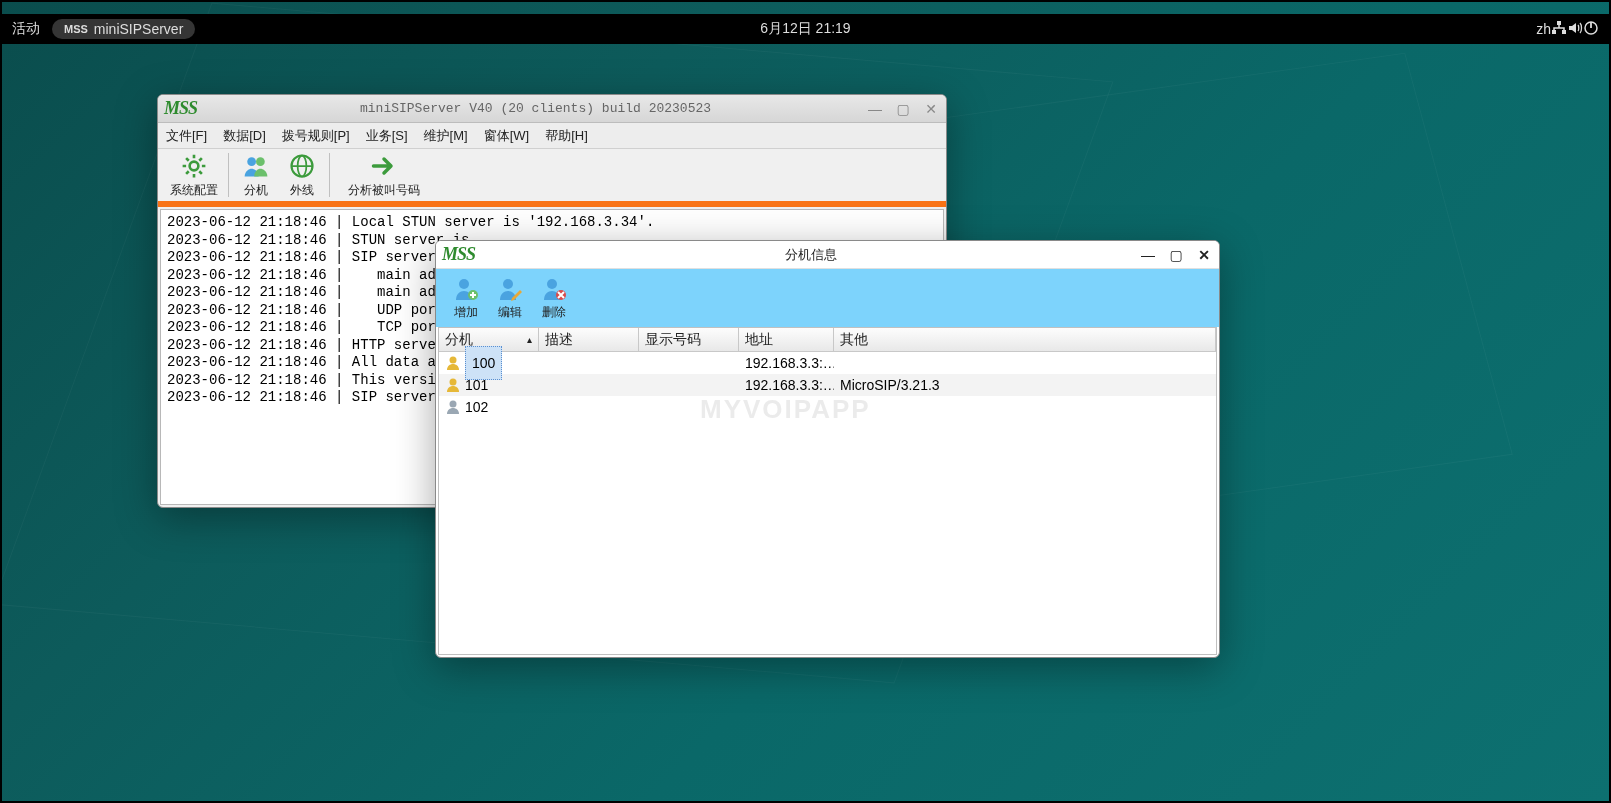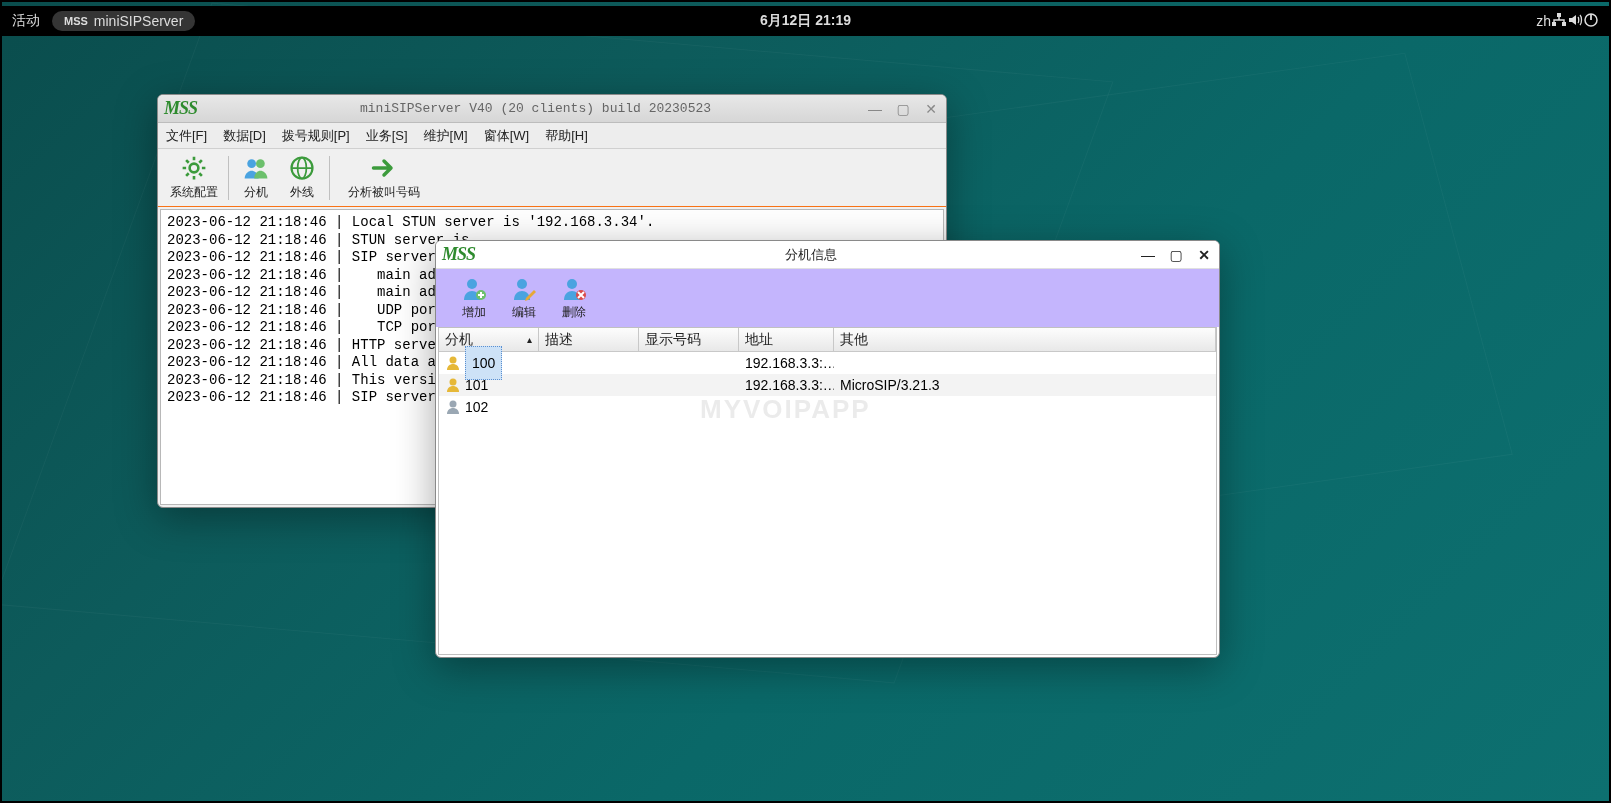--- a/index.html
+++ b/index.html
@@ -13,28 +13,28 @@
   border: 2px solid #000;
 }
 
 .bg-shapes { position:absolute; inset:0; pointer-events:none; }
 .bg-shapes::before,.bg-shapes::after{content:"";position:absolute;border:1px solid rgba(255,255,255,0.04);}
 .bg-shapes::before{top:40px;left:100px;width:900px;height:600px;transform:skew(-20deg,5deg);}
 .bg-shapes::after{top:100px;right:150px;width:700px;height:400px;transform:skew(15deg,-8deg);}
 
 
 .top-bar {
-  position: absolute; top:4px; left:0; right:0; height:30px;
+  position: absolute; top:12px; left:0; right:0; height:30px;
   background:#000; color:#ddd; display:flex; align-items:center;
   font-size:14px; padding:0 10px; z-index:100;
 }
 .top-bar-left{display:flex;align-items:center;gap:12px;}
 .app-pill{display:flex;align-items:center;gap:6px;background:#353535;border-radius:14px;padding:2px 12px;}
 .app-pill .mss-tiny{font-size:11px;font-weight:bold;}
-.top-bar-center{position:absolute;left:50%;transform:translateX(-50%);font-weight:700;}
+.top-bar-center{position:absolute;left:50%;transform:translateX(-50%);font-weight:400;}
 .top-bar-right{margin-left:auto;display:flex;align-items:center;}
 .top-bar svg{width:16px;height:16px;fill:#ddd;}
 
 
 .window {
   position:absolute;
   background:#f0f0f0;
   border:1px solid #8a8a8a;
   box-shadow:0 10px 40px rgba(0,0,0,0.35);
   border-radius:6px;
@@ -60,21 +60,21 @@
 .titlebar .win-ctrl span{cursor:pointer;width:18px;text-align:center;}
 
 .menubar{
   height:26px;background:#ededed;border-bottom:1px solid #d0d0d0;
   display:flex;align-items:center;padding:4px 8px;gap:16px;
   font-size:13px;color:#222;
 }
 .menubar span{cursor:pointer;}
 
 .toolbar{
-  height:58px;background:#f0f0f0;border-bottom:1px solid #f97316;
+  height:58px;background:#f0f0f0;border-bottom:6px solid #f97316;
   display:flex;align-items:center;padding:0 6px;gap:0;
 }
 .tool-btn{
   width:60px;height:52px;display:flex;flex-direction:column;
   align-items:center;justify-content:center;gap:2px;
   font-size:12px;color:#222;cursor:pointer;
   border-radius:3px;
 }
 .tool-btn.wide{width:100px;}
 .tool-btn svg{width:28px;height:28px;}
@@ -82,21 +82,21 @@
 
 
 .log-area{
   flex:1;background:#fff;margin:2px;border:1px solid #b8b8b8;
   font-family:"Courier New",monospace;font-size:14px;color:#000;
   padding:4px 6px;line-height:1.25;white-space:pre;overflow:hidden;
 }
 
 
 .ext-toolbar{
-  height:58px;background:#c4b5fd;display:flex;align-items:center;padding:0 16px;gap:6px;
+  height:58px;background:#7dd3fc;display:flex;align-items:center;padding:0 8px;
 }
 .ext-btn{
   width:44px;height:50px;display:flex;flex-direction:column;
   align-items:center;justify-content:center;gap:2px;font-size:12px;color:#222;cursor:pointer;
 }
 .ext-btn svg{width:26px;height:26px;}
 
 .ext-grid{
   flex:1;background:#fff;margin:0 2px 2px;border:1px solid #c0c0c0;
   display:flex;flex-direction:column;font-size:14px;

